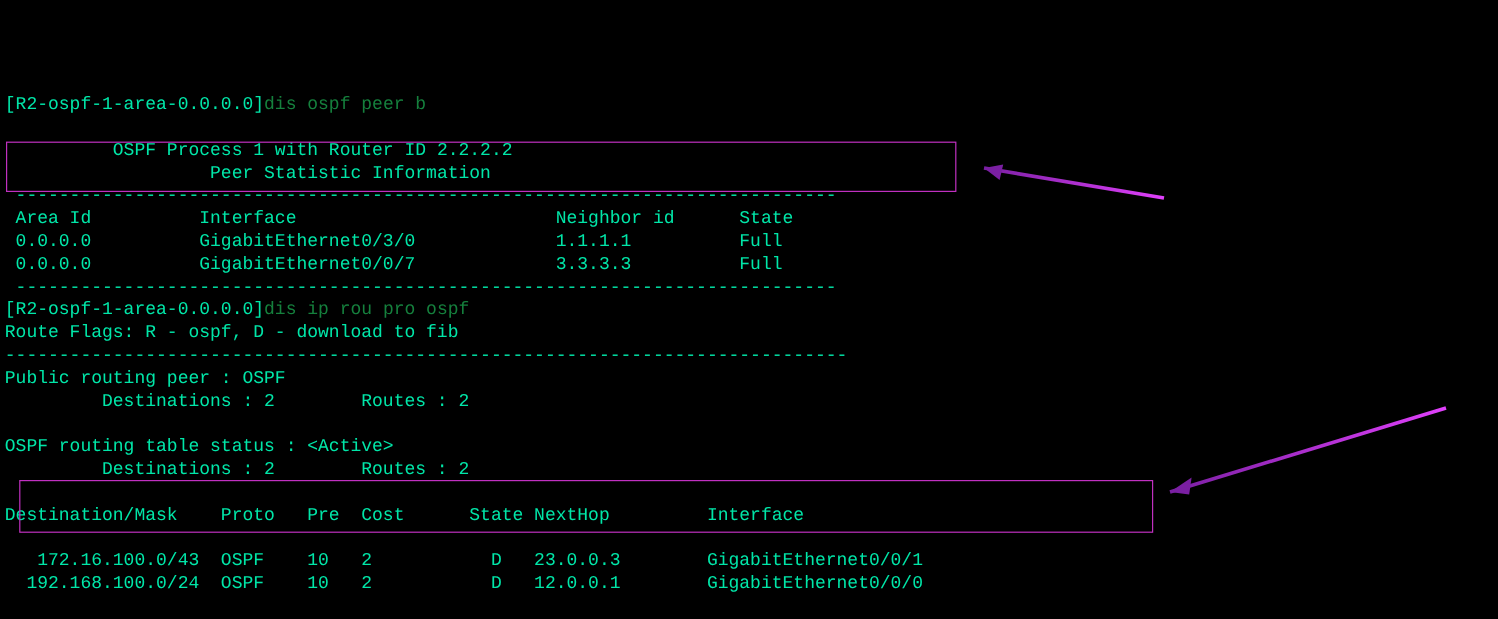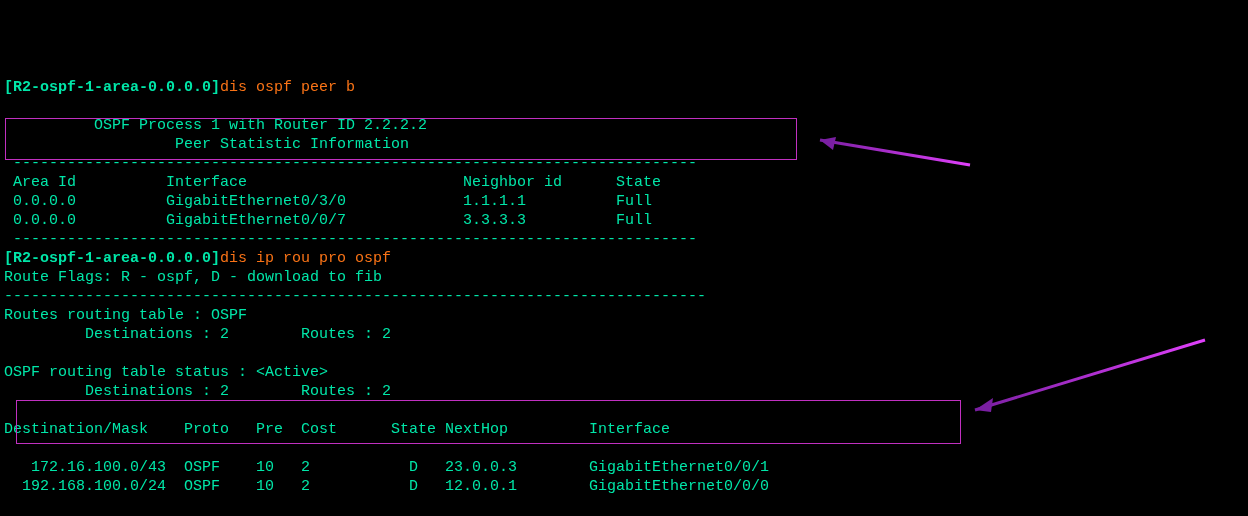--- a/index.html
+++ b/index.html
@@ -10,22 +10,22 @@
     font-size: 15px;
     line-height: 19px;
     color: #00e6a8;
     white-space: pre;
     overflow: hidden;
     width: 1248px;
     height: 516px;
     box-sizing: border-box;
     position: relative;
   }
-  .prompt { color: #00e6a8; font-weight: bold; }
-  .cmd { color: #f97316; }
+  .prompt { color: #00e6a8; }
+  .cmd { color: #15803d; }
   .dash { color: #00e6a8; }
   .box1 {
     position: absolute;
     border: 1px solid #c030c0;
     left: 5px;
     top: 118px;
     width: 790px;
     height: 40px;
     pointer-events: none;
   }
@@ -53,21 +53,21 @@
 <span>	  OSPF Process 1 with Router ID 2.2.2.2</span>
 <span>		   Peer Statistic Information</span>
 <span class="dash"> ----------------------------------------------------------------------------</span>
 <span> Area Id          Interface                        Neighbor id      State    </span>
 <span> 0.0.0.0          GigabitEthernet0/3/0             1.1.1.1          Full     </span>
 <span> 0.0.0.0          GigabitEthernet0/0/7             3.3.3.3          Full     </span>
 <span class="dash"> ----------------------------------------------------------------------------</span>
 <span class="prompt">[R2-ospf-1-area-0.0.0.0]</span><span class="cmd">dis ip rou pro ospf</span>
 <span>Route Flags: R - ospf, D - download to fib</span>
 <span class="dash">------------------------------------------------------------------------------</span>
-<span>Routes routing table : OSPF</span>
+<span>Public routing peer : OSPF</span>
 <span>         Destinations : 2        Routes : 2</span>
 <span></span>
 <span>OSPF routing table status : &lt;Active&gt;</span>
 <span>         Destinations : 2        Routes : 2</span>
 <span></span>
 <span>Destination/Mask    Proto   Pre  Cost      State NextHop         Interface</span>
 <span></span>
 <span>   172.16.100.0/43  OSPF    10   2           D   23.0.0.3        GigabitEthernet0/0/1</span>
 <span>  192.168.100.0/24  OSPF    10   2           D   12.0.0.1        GigabitEthernet0/0/0</span>
 <span></span>

